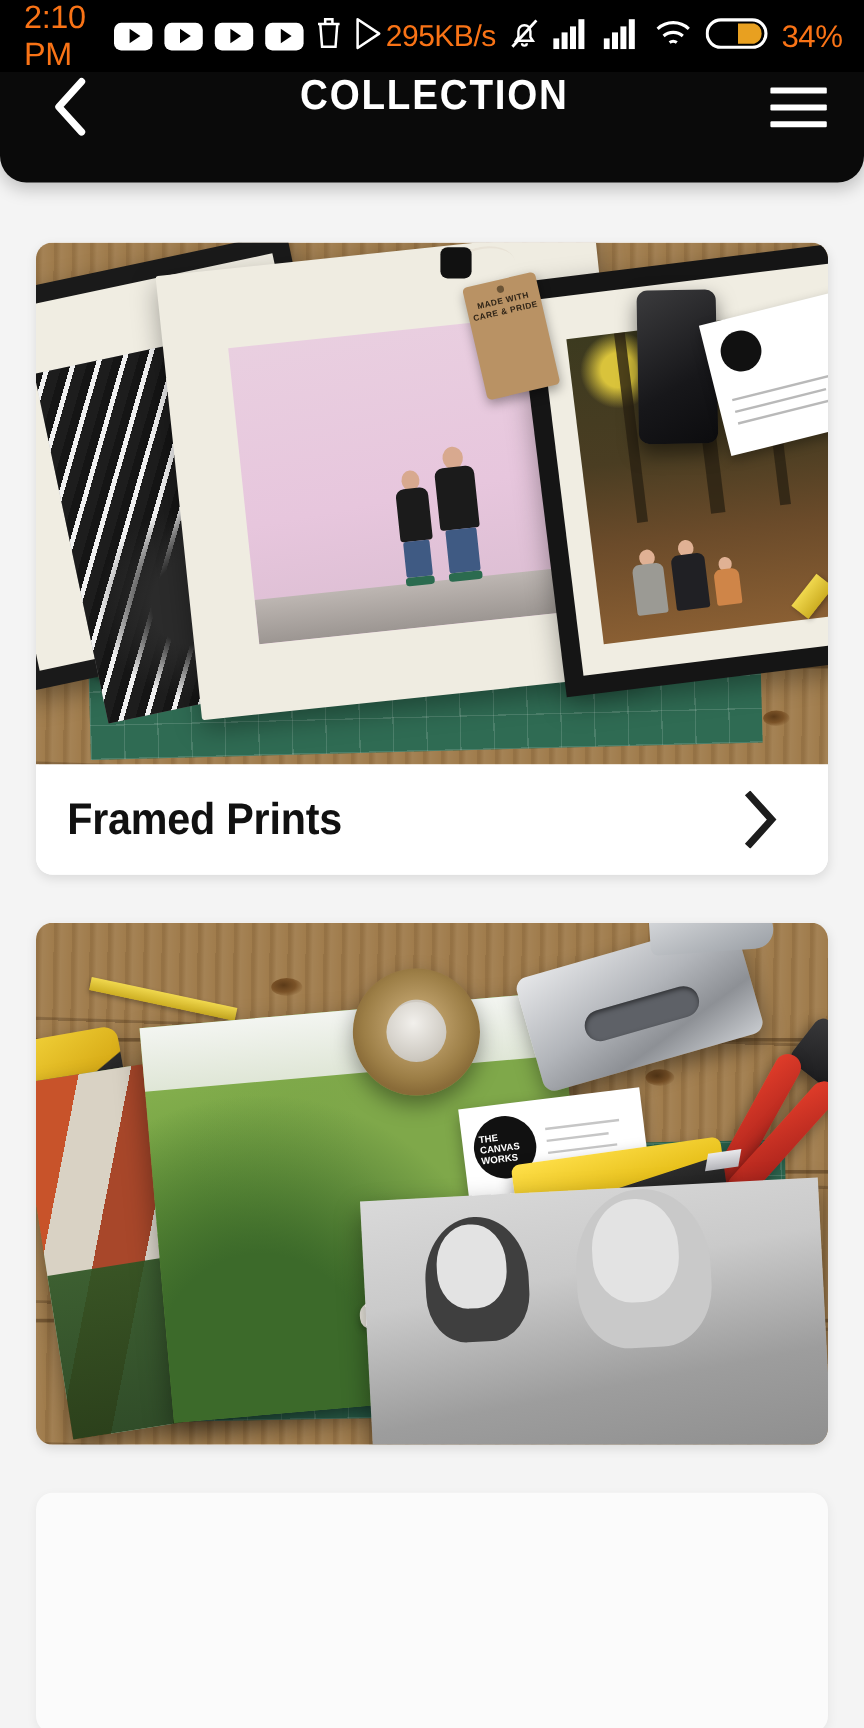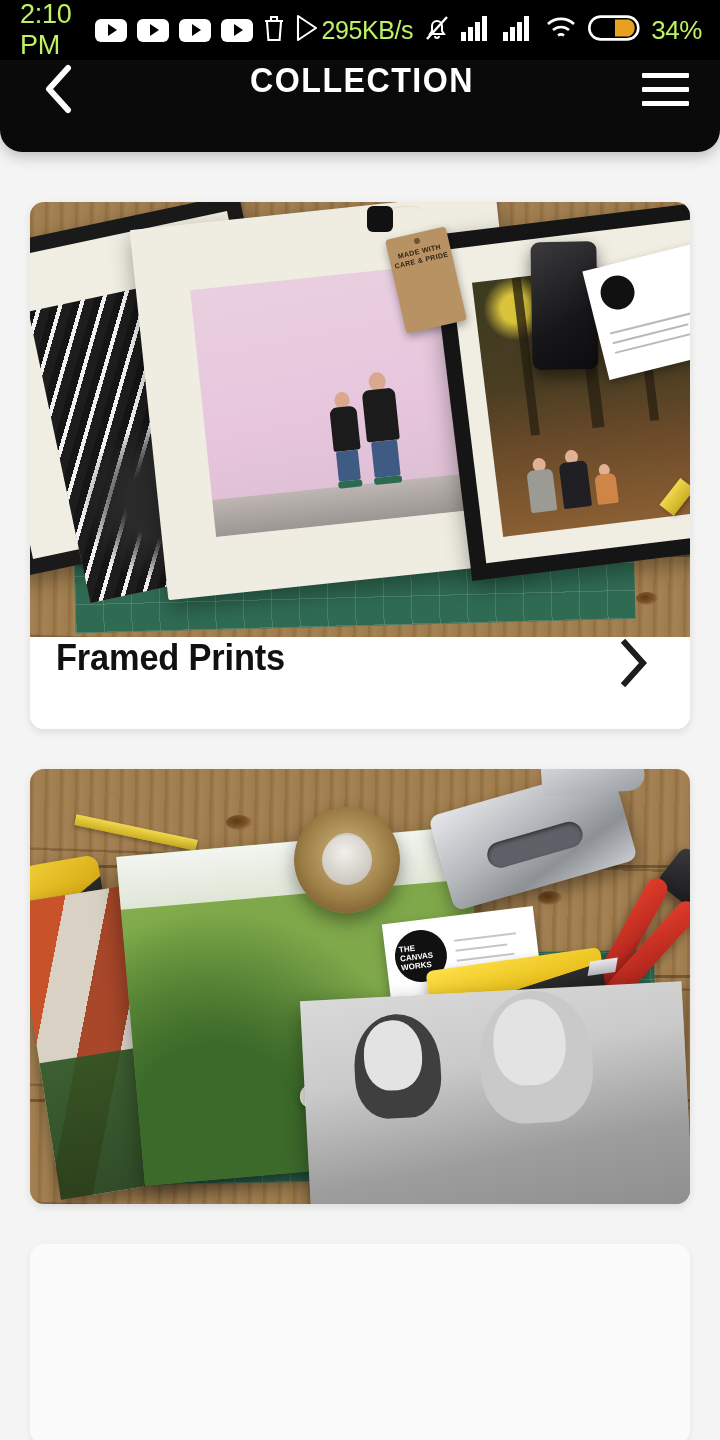--- a/index.html
+++ b/index.html
@@ -6,21 +6,21 @@
   html, body {
     width:720px; height:1440px;
     background:#f4f4f4;
     font-family:"Liberation Sans", sans-serif;
     overflow:hidden;
   }
 
   
   .status-bar{
     position:relative; width:720px; height:60px;
-    background:#000; color:#bef264;
+    background:#000; color:#f97316;
     display:flex; align-items:center;
     padding:0 18px 0 20px;
     z-index:5;
   }
   .status-clock{ font-size:27px; letter-spacing:-0.3px; font-weight:400; }
   .status-left-icons{ display:flex; align-items:center; gap:10px; margin-left:16px; }
   .status-right{ margin-left:auto; display:flex; align-items:center; gap:11px; }
   .net-speed{ font-size:25px; letter-spacing:-0.4px; }
   .batt-pct{ font-size:26px; letter-spacing:-0.4px; }
 
@@ -69,21 +69,21 @@
     background:#fff;
     border-radius:14px;
     overflow:hidden;
     box-shadow:0 3px 9px rgba(0,0,0,0.10);
     margin-bottom:40px;
   }
   .card-photo{ width:660px; position:relative; overflow:hidden; }
   .card-photo.h1{ height:435px; }
   .card-photo.h2{ height:435px; }
   .card-label{
-    height:92px; display:flex; align-items:flex-start;
+    height:92px; display:flex; align-items:center;
     padding:0 34px 0 26px; background:#fff;
   }
   .card-label-text{
     font-size:37px; font-weight:700; color:#111;
     letter-spacing:-0.2px;
     transform:scaleX(0.93); transform-origin:left center;
     font-family:"Liberation Sans Narrow","Liberation Sans",sans-serif;
   }
   .card-chevron{ margin-left:auto; width:44px; height:52px; display:flex;align-items:center;justify-content:center; }
   .card.placeholder{ height:200px; background:#fbfbfb; box-shadow:0 3px 9px rgba(0,0,0,0.06); }

